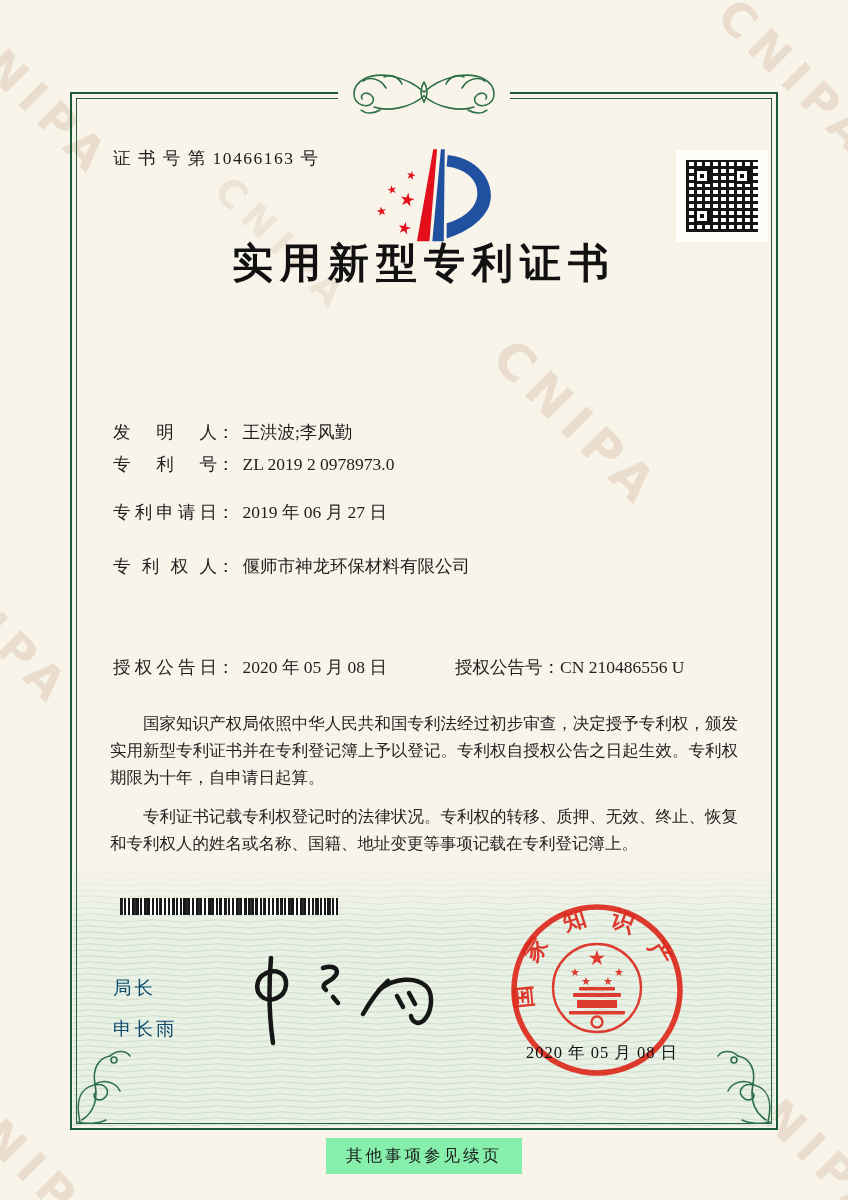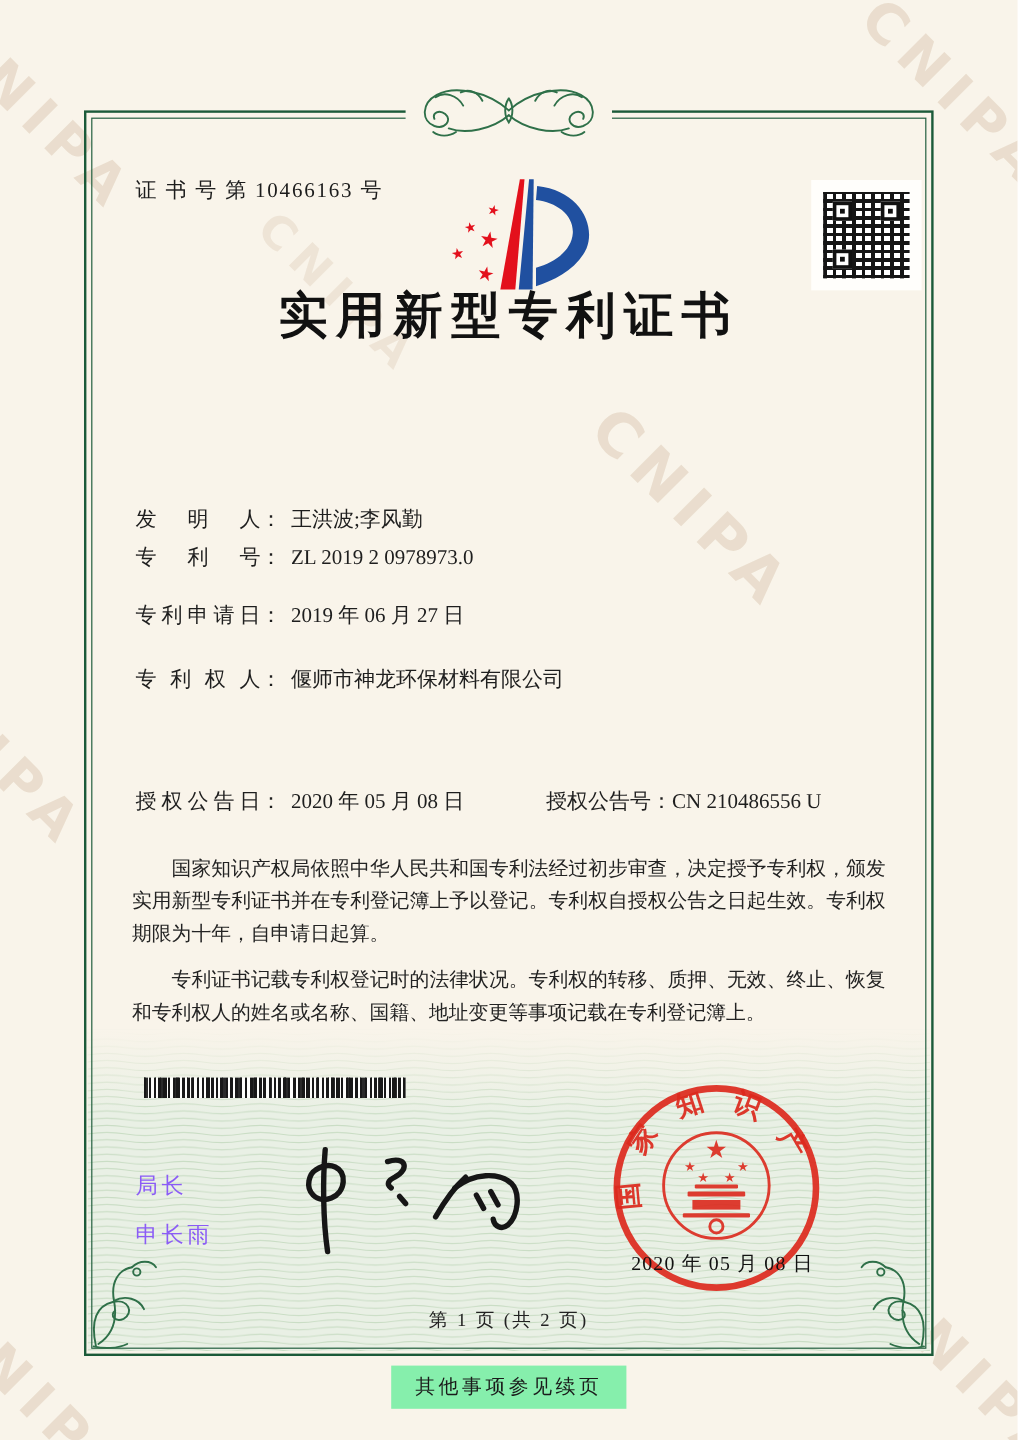--- a/index.html
+++ b/index.html
@@ -48,21 +48,21 @@
   .paras{position:absolute;left:98px;top:698px;width:652px;z-index:4;color:#232323;
       font-size:16.5px;line-height:27px;text-align:justify;}
   .paras p{margin:12px;text-indent:2em;}
 
   .barcode{position:absolute;left:120px;top:898px;width:218px;height:17px;z-index:4;background-color:#fdfdfb;
       background-image:
         repeating-linear-gradient(90deg,#181818 0 2px,rgba(0,0,0,0) 2px 4px),
         repeating-linear-gradient(90deg,#181818 0 1px,rgba(0,0,0,0) 1px 9px),
         repeating-linear-gradient(90deg,#2a2a2a 0 3px,rgba(0,0,0,0) 3px 13px);}
 
-  .director{position:absolute;left:113px;font-size:18.5px;color:#8b5cf6;z-index:4;letter-spacing:3px;}
+  .director{position:absolute;left:113px;font-size:18.5px;color:#0c4a6e;z-index:4;letter-spacing:3px;}
   .sig{position:absolute;left:245px;top:940px;z-index:4;}
 
   .seal-svg{position:absolute;left:505px;top:895px;z-index:5;}
   .seal-date{position:absolute;left:512px;top:1042px;width:180px;text-align:center;font-size:16.5px;
       color:#111;letter-spacing:1px;z-index:6;white-space:nowrap;}
 
   .pagenum{position:absolute;left:0;top:1090px;width:848px;text-align:center;font-size:15.5px;color:#222;z-index:4;letter-spacing:2px;}
   .footnote{position:absolute;left:0;top:1138px;width:848px;text-align:center;z-index:4;}
   .footnote span{display:inline-block;background:#86efac;padding:7px 20px;font-size:16.5px;color:#1a1a1a;letter-spacing:3px;}
 
@@ -219,19 +219,18 @@
       </g>
       <rect x="74" y="92" width="36" height="3.4" rx="1"></rect>
       <rect x="68" y="98" width="48" height="4" rx="1"></rect>
       <rect x="72" y="105" width="40" height="8"></rect>
       <rect x="64" y="116" width="56" height="3.6" rx="1"></rect>
       <circle cx="92" cy="127" r="5.5" fill="none" stroke="#dc291d" stroke-width="2.4"></circle>
     </g>
   </svg>
   <div class="seal-date">2020 年 05 月 08 日</div>
 
-  <div class="pagenum">第 1 页 (共 2 页)</div>
 
   <div class="footnote">
     <span>其他事项参见续页</span>
   </div>
 
 </div>
 
 </body></html>

